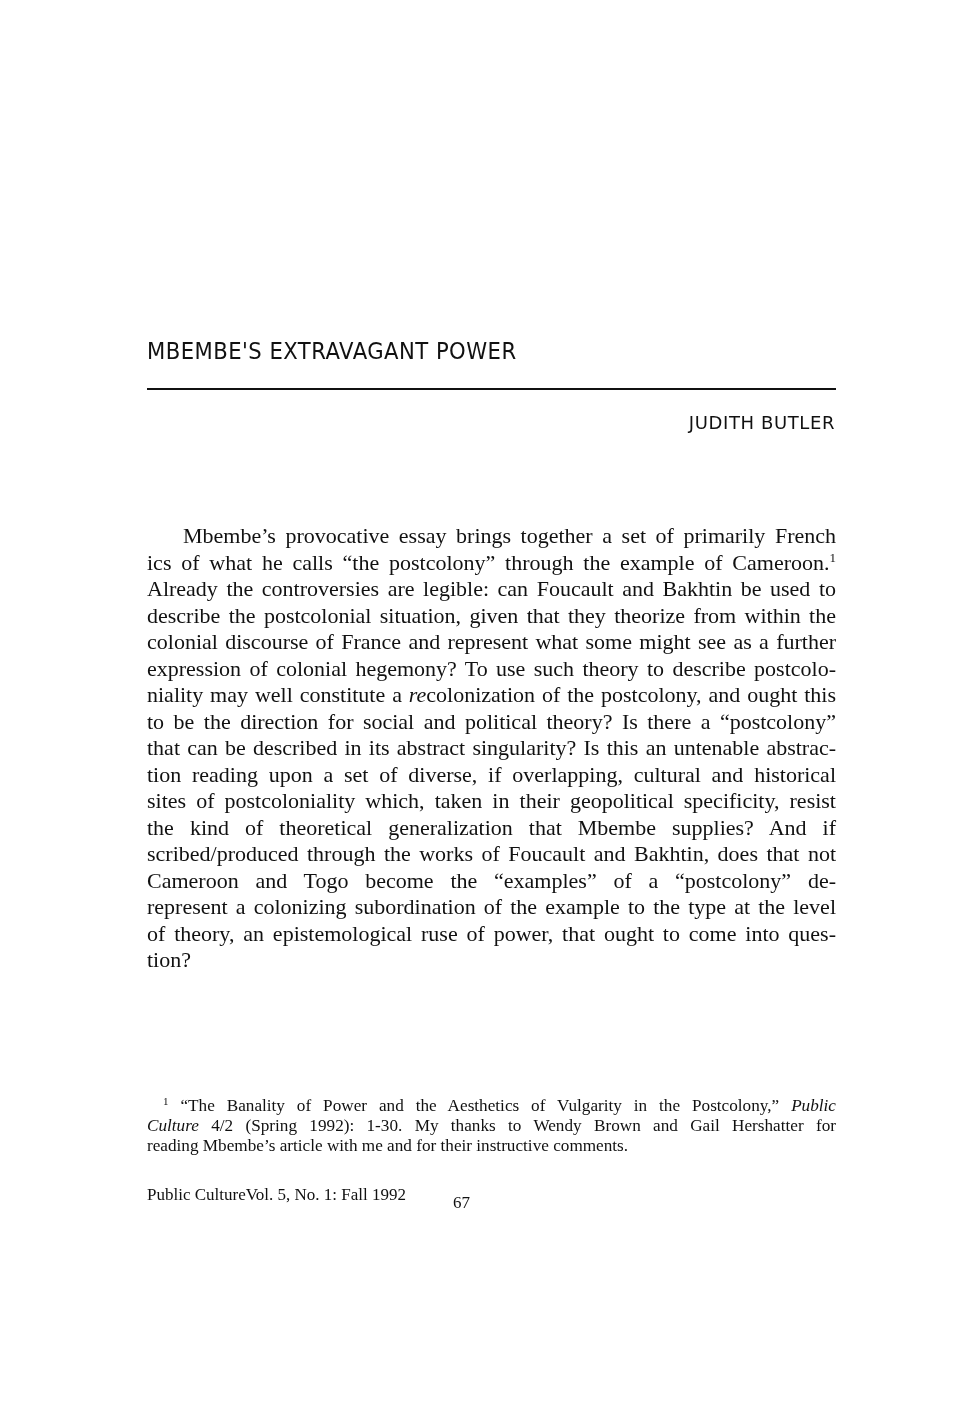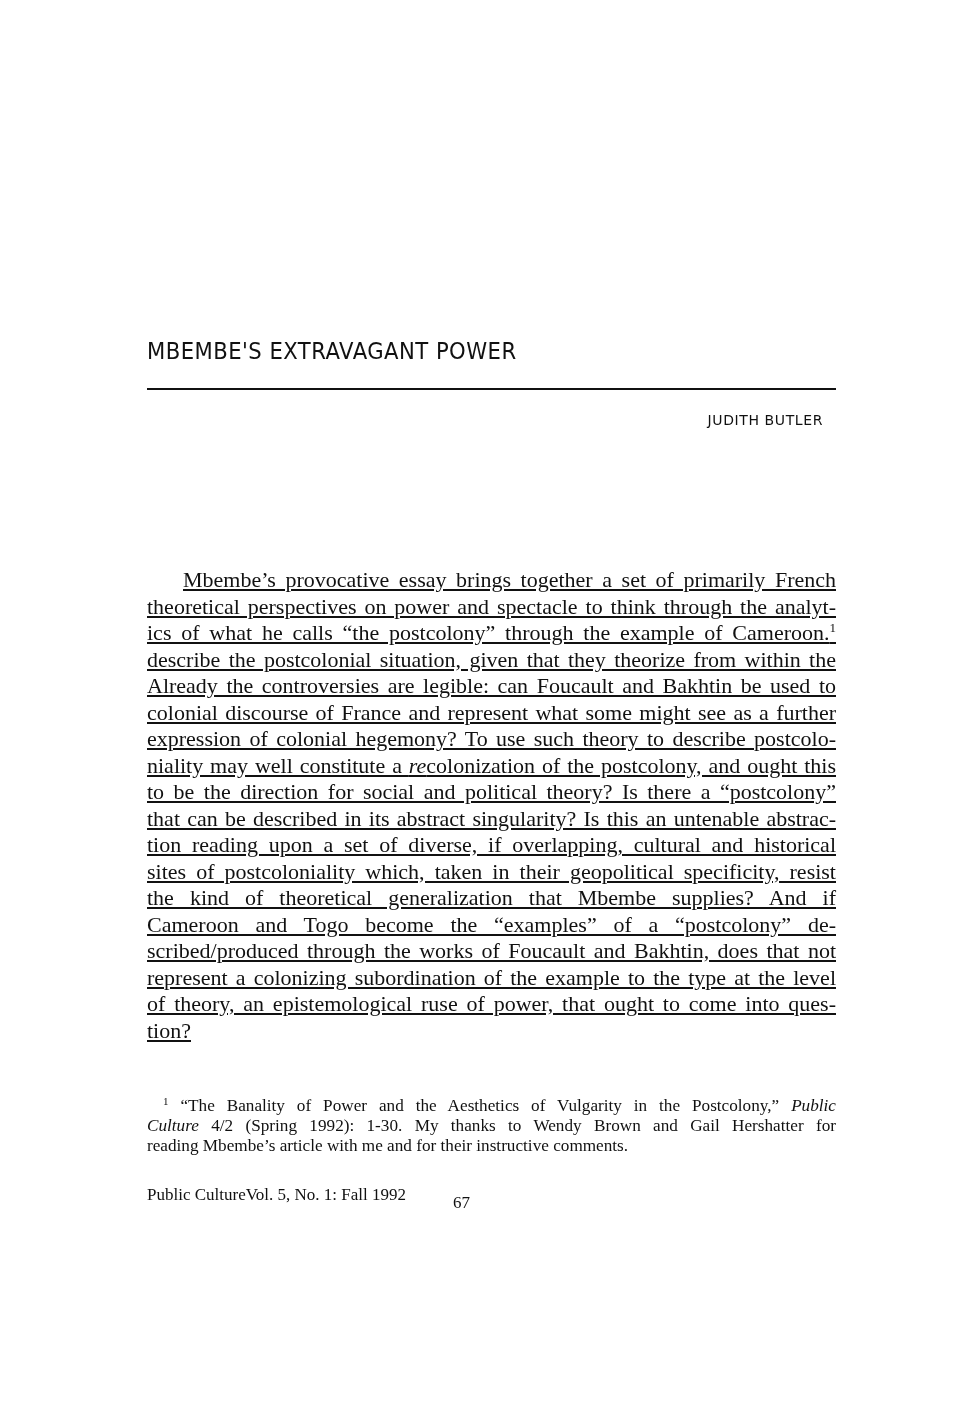--- a/index.html
+++ b/index.html
@@ -31,36 +31,35 @@
     .rule {
       position: absolute;
       left: 147px;
       top: 388px;
       width: 689px;
       height: 0;
       border-top: 2px solid #111111;
     }
     .author {
       position: absolute;
-      right: 153px;
+      right: 141px;
       top: 412px;
       font-family: "DejaVu Sans", "Liberation Sans", sans-serif;
-      font-size: 14px;
+      font-size: 18px;
       letter-spacing: 0.6px;
       white-space: nowrap;
       text-align: center;
     }
     .body-text {
       position: absolute;
       left: 147px;
-      top: 567px;
+      top: 523px;
       width: 689px;
       font-size: 22px;
       line-height: 26.5px;
-      text-decoration: underline;
     }
     .line {
       display: block;
       text-align: justify;
       text-align-last: justify;
       white-space: nowrap;
       height: 26.5px;
     }
     .line.first { text-indent: 36px; }
     .line.last { text-align-last: left; }
@@ -102,34 +101,33 @@
   </style>
 </head>
 <body>
 
 <h1 class="title">MBEMBE'S EXTRAVAGANT POWER</h1>
 <div class="rule"></div>
 <div class="author">JUDITH BUTLER</div>
 
 <div class="body-text">
   <span class="line first">Mbembe’s provocative essay brings together a set of primarily French</span>
-  <span class="line">theoretical perspectives on power and spectacle to think through the analyt-</span>
   <span class="line"><span>ics of what he calls “the postcolony” through the example of Cameroon.</span><sup>1</sup></span>
+  <span class="line">Already the controversies are legible: can Foucault and Bakhtin be used to</span>
   <span class="line">describe the postcolonial situation, given that they theorize from within the</span>
-  <span class="line">Already the controversies are legible: can Foucault and Bakhtin be used to</span>
   <span class="line">colonial discourse of France and represent what some might see as a further</span>
   <span class="line">expression of colonial hegemony? To use such theory to describe postcolo-</span>
   <span class="line"><span>niality may well constitute a </span><i>re</i><span>colonization of the postcolony, and ought this</span></span>
   <span class="line">to be the direction for social and political theory? Is there a “postcolony”</span>
   <span class="line">that can be described in its abstract singularity? Is this an untenable abstrac-</span>
   <span class="line">tion reading upon a set of diverse, if overlapping, cultural and historical</span>
   <span class="line">sites of postcoloniality which, taken in their geopolitical specificity, resist</span>
   <span class="line">the kind of theoretical generalization that Mbembe supplies? And if</span>
+  <span class="line">scribed/produced through the works of Foucault and Bakhtin, does that not</span>
   <span class="line">Cameroon and Togo become the “examples” of a “postcolony” de-</span>
-  <span class="line">scribed/produced through the works of Foucault and Bakhtin, does that not</span>
   <span class="line">represent a colonizing subordination of the example to the type at the level</span>
   <span class="line">of theory, an epistemological ruse of power, that ought to come into ques-</span>
   <span class="line last">tion?</span>
 </div>
 
 <div class="footnote">
   <span class="fn-line first"><sup>1</sup> <span>“The Banality of Power and the Aesthetics of Vulgarity in the Postcolony,” </span><i>Public</i></span>
   <span class="fn-line"><i>Culture</i><span> 4/2 (Spring 1992): 1-30. My thanks to Wendy Brown and Gail Hershatter for</span></span>
   <span class="fn-line last">reading Mbembe’s article with me and for their instructive comments.</span>
 </div>

